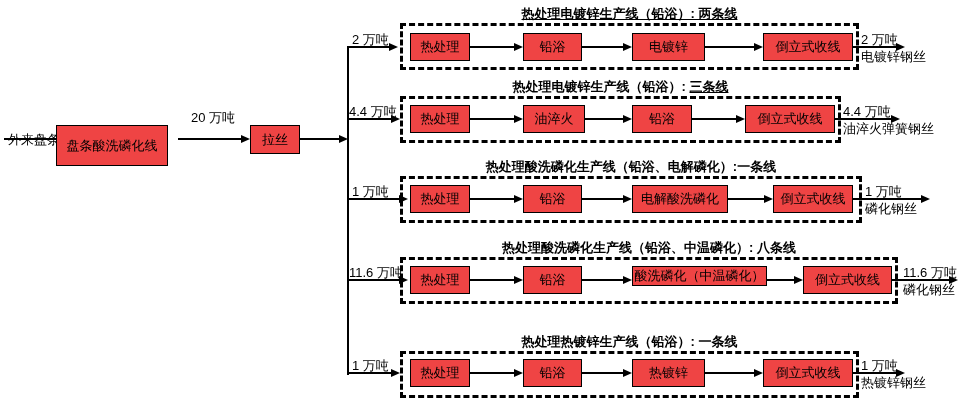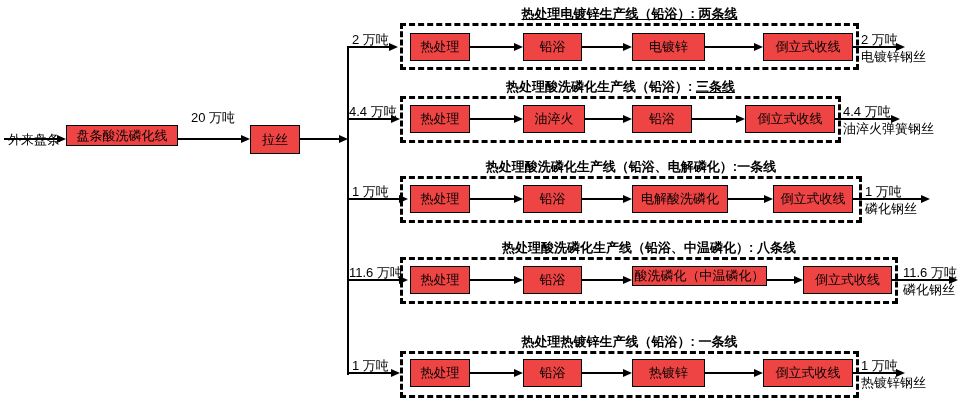--- a/index.html
+++ b/index.html
@@ -30,21 +30,21 @@
 </style>
 </head>
 <body>
 
 <div id="canvas">
 
   <div class="lbl" style="left:8px;top:133px">外来盘条</div>
   <div class="hl" style="left:4px;top:138px;width:54px"></div>
   <div class="ah" style="left:57px;top:135px"></div>
 
-  <div class="bx" style="left:66px;top:125px;width:112px;height:21px">盘条酸洗磷化线</div>
+  <div class="bx" style="left:56px;top:125px;width:112px;height:41px">盘条酸洗磷化线</div>
 
   <div class="lbl" style="left:191px;top:111px">20 万吨</div>
   <div class="hl" style="left:178px;top:138px;width:63px"></div>
   <div class="ah" style="left:241px;top:135px"></div>
 
   <div class="bx" style="left:250px;top:125px;width:50px;height:29px">拉丝</div>
 
   <div class="hl" style="left:300px;top:138px;width:39px"></div>
   <div class="ah" style="left:339px;top:135px"></div>
 
@@ -80,21 +80,21 @@
   <div class="ah" style="left:623px;top:43px"></div>
   <div class="bx" style="left:632px;top:33px;width:73px;height:28px">电镀锌</div>
   <div class="hl" style="left:705px;top:46px;width:49px"></div>
   <div class="ah" style="left:754px;top:43px"></div>
   <div class="bx" style="left:763px;top:33px;width:90px;height:28px">倒立式收线</div>
   <div class="hl" style="left:853px;top:46px;width:43px"></div>
   <div class="ah" style="left:896px;top:43px"></div>
   <div class="lbl" style="left:861px;top:33px">2 万吨</div>
   <div class="lbl" style="left:861px;top:50px">电镀锌钢丝</div>
 
-  <div class="ttl" style="left:400px;top:78px;width:441px"><span>热处理酸洗磷化生产线（铅浴）: </span><span class="u">三条线</span></div>
+  <div class="ttl" style="left:400px;top:78px;width:441px"><span>热处理电镀锌生产线（铅浴）: </span><span class="u">三条线</span></div>
   <div class="dr" style="left:400px;top:96px;width:441px;height:47px"></div>
   <div class="bx" style="left:410px;top:105px;width:60px;height:28px">热处理</div>
   <div class="hl" style="left:470px;top:118px;width:44px"></div>
   <div class="ah" style="left:514px;top:115px"></div>
   <div class="bx" style="left:523px;top:105px;width:62px;height:28px">油淬火</div>
   <div class="hl" style="left:585px;top:118px;width:38px"></div>
   <div class="ah" style="left:623px;top:115px"></div>
   <div class="bx" style="left:632px;top:105px;width:60px;height:28px">铅浴</div>
   <div class="hl" style="left:692px;top:118px;width:44px"></div>
   <div class="ah" style="left:736px;top:115px"></div>

